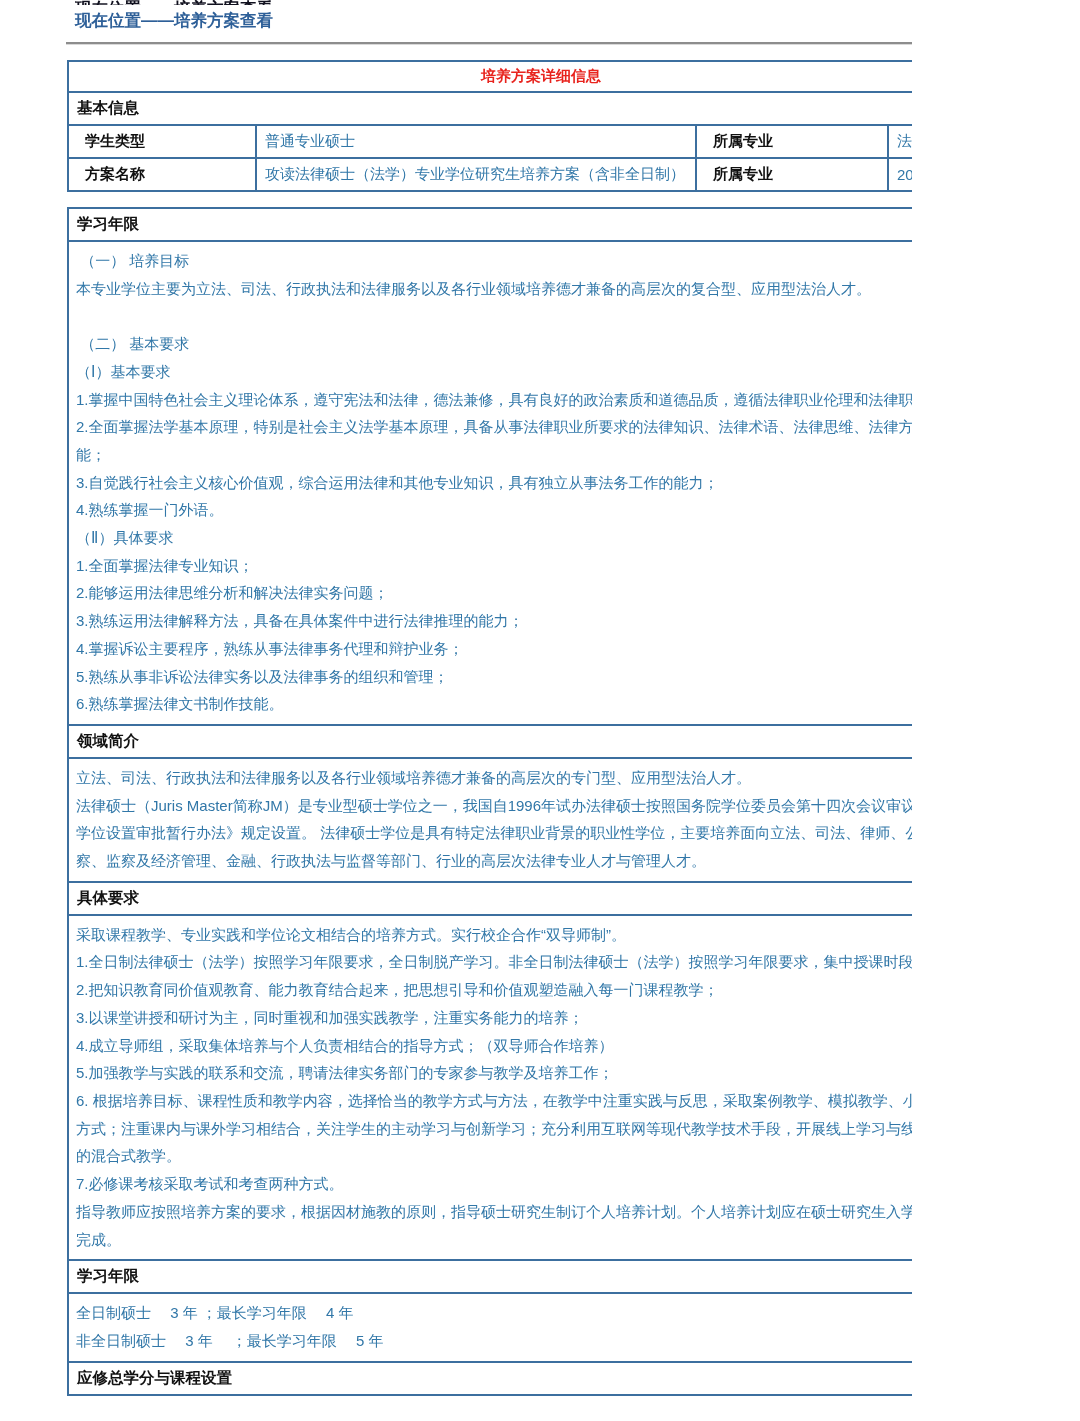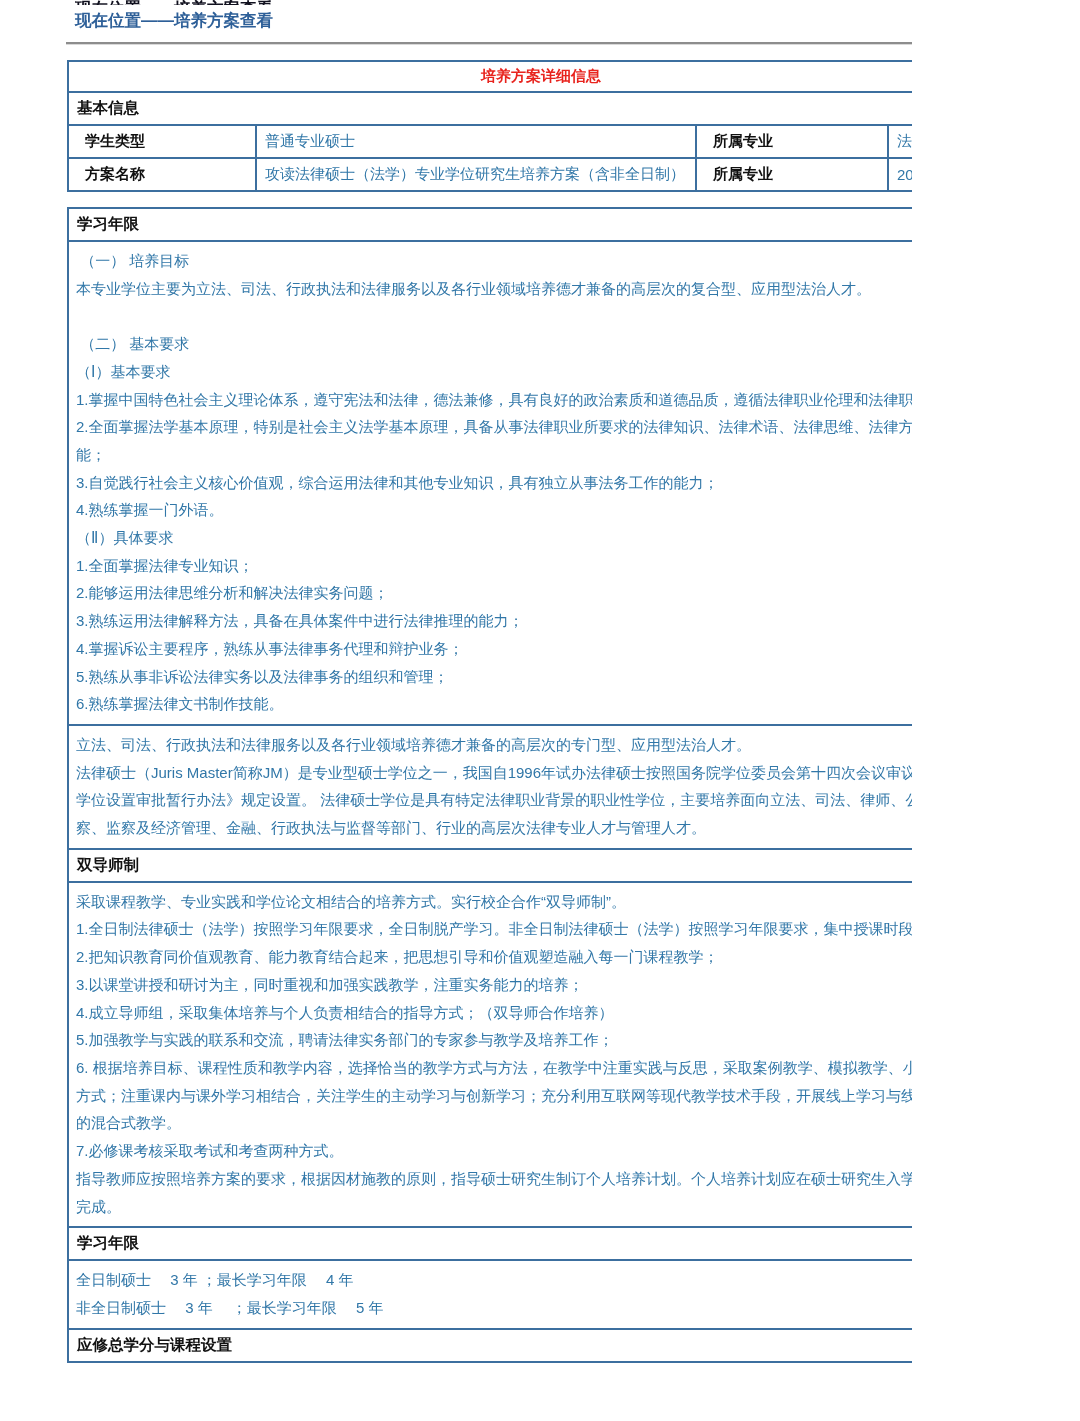--- a/index.html
+++ b/index.html
@@ -91,25 +91,28 @@
 4.熟练掌握一门外语。
 （Ⅱ）具体要求
 1.全面掌握法律专业知识；
 2.能够运用法律思维分析和解决法律实务问题；
 3.熟练运用法律解释方法，具备在具体案件中进行法律推理的能力；
 4.掌握诉讼主要程序，熟练从事法律事务代理和辩护业务；
 5.熟练从事非诉讼法律实务以及法律事务的组织和管理；
 6.熟练掌握法律文书制作技能。</td>
     </tr>
     <tr>
+      <td class="sec-head">领域简介</td>
+    </tr>
+    <tr>
       <td class="sec-content">立法、司法、行政执法和法律服务以及各行业领域培养德才兼备的高层次的专门型、应用型法治人才。
 法律硕士（Juris Master简称JM）是专业型硕士学位之一，我国自1996年试办法律硕士按照国务院学位委员会第十四次会议审议通过的《专业学位设置审批暂行办法》规定设置。 法律硕士学位是具有特定法律职业背景的职业性学位，主要培养面向立法、司法、律师、公证、审判、检察、监察及经济管理、金融、行政执法与监督等部门、行业的高层次法律专业人才与管理人才。</td>
     </tr>
     <tr>
-      <td class="sec-head">双导师制</td>
+      <td class="sec-head">具体要求</td>
     </tr>
     <tr>
       <td class="sec-content">采取课程教学、专业实践和学位论文相结合的培养方式。实行校企合作“双导师制”。
 1.全日制法律硕士（法学）按照学习年限要求，全日制脱产学习。非全日制法律硕士（法学）按照学习年限要求，集中授课时段学习。
 2.把知识教育同价值观教育、能力教育结合起来，把思想引导和价值观塑造融入每一门课程教学；
 3.以课堂讲授和研讨为主，同时重视和加强实践教学，注重实务能力的培养；
 4.成立导师组，采取集体培养与个人负责相结合的指导方式；（双导师合作培养）
 5.加强教学与实践的联系和交流，聘请法律实务部门的专家参与教学及培养工作；
 6. 根据培养目标、课程性质和教学内容，选择恰当的教学方式与方法，在教学中注重实践与反思，采取案例教学、模拟教学、小组合作学习等方式；注重课内与课外学习相结合，关注学生的主动学习与创新学习；充分利用互联网等现代教学技术手段，开展线上学习与线下学习相结合的混合式教学。
 7.必修课考核采取考试和考查两种方式。

